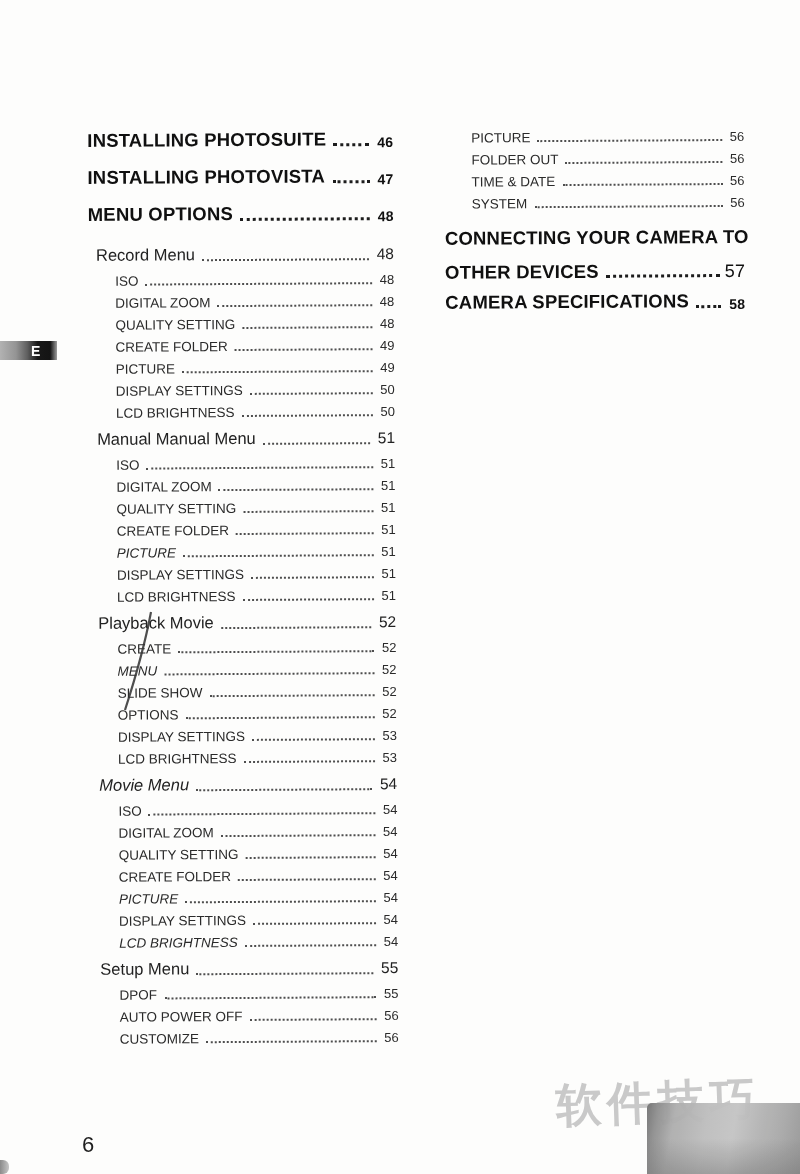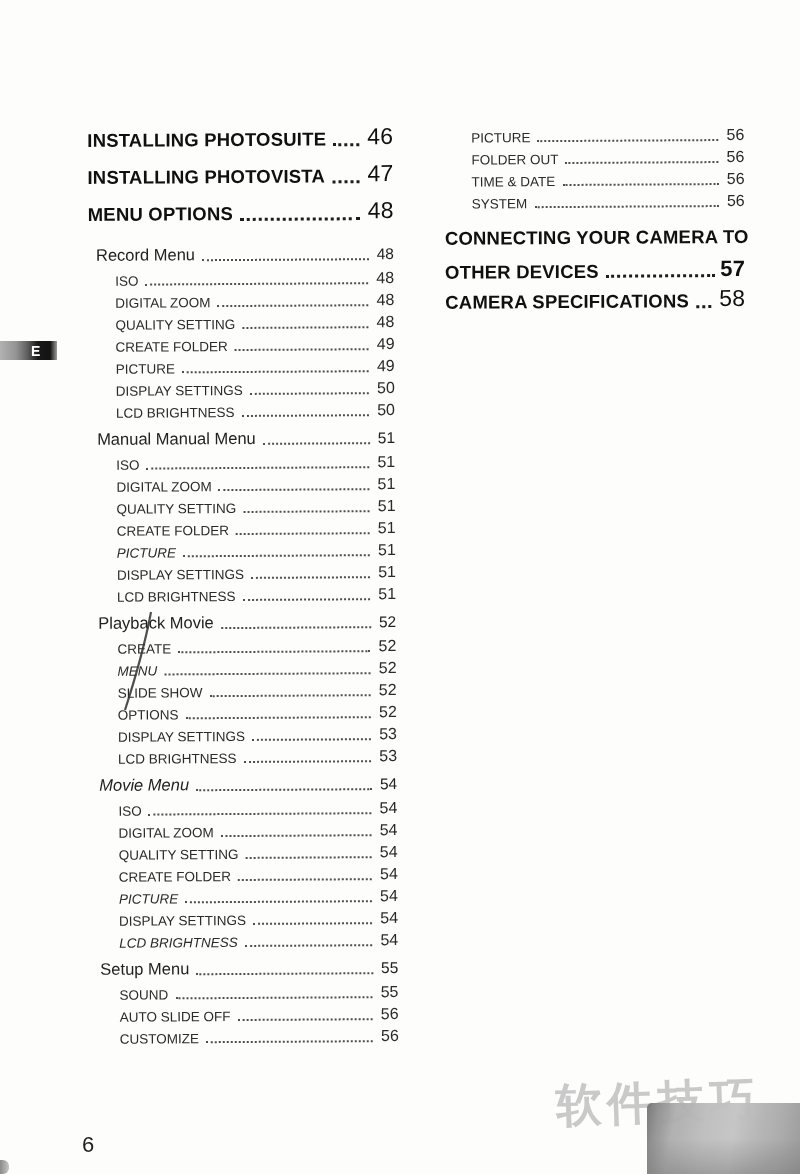--- a/index.html
+++ b/index.html
@@ -15,35 +15,35 @@
   .col-left{left:90px;width:306px;padding-top:18px;}
   .col-right{left:447px;width:300px;padding-top:14px;}
 
   .row{display:flex;align-items:flex-end;}
   .row .lbl{white-space:nowrap;}
   .row .pg{margin-left:3px;white-space:nowrap;}
   .leader{flex:1 1 auto;min-width:12px;border-bottom:2px dotted #4e4e4e;margin:0 5px 3px 7px;}
 
   .row.h1{height:22px;margin-bottom:15px;font-size:18.5px;font-weight:700;color:#101010;letter-spacing:.2px;}
   .row.h1 .leader{border-bottom:3px dotted #1d1d1d;margin-bottom:4px;}
-  .row.h1 .pg{font-size:23px;font-weight:400;}
+  .row.h1 .pg{font-size:14px;font-weight:700;}
 
   .row.menu{height:24px;margin:4px 0 2px;font-size:16.5px;color:#222;padding-left:8px;}
   .row.menu .pg{font-size:15.5px;}
 
   .row.sub{height:22px;font-size:13.5px;color:#2a2a2a;padding-left:27px;}
-  .row.sub .pg{font-size:16px;margin-top:44px;}
+  .row.sub .pg{font-size:13px;margin-top:44px;}
 
   .italic{font-style:italic;}
 
   .twolines{margin-top:12px;margin-bottom:6px;font-size:18.5px;font-weight:700;color:#101010;}
   .twolines .line1{line-height:30px;white-space:nowrap;letter-spacing:.2px;}
   .twolines .line2{display:flex;align-items:flex-end;height:30px;letter-spacing:.2px;}
   .twolines .leader{border-bottom:3px dotted #1d1d1d;margin-bottom:5px;}
-  .twolines .pg{font-size:22px;font-weight:700;}
+  .twolines .pg{font-size:18px;font-weight:400;}
   .col-right .row.h1.last{margin-top:8px;}
 
   
   .side-tab{
     position:absolute;left:0;top:341px;width:57px;height:19px;
     background:linear-gradient(90deg,#b2b2b2 0%,#949494 28%,#5f5f5f 48%,#181818 66%,#141414 88%,#9d9d9d 100%);
     display:flex;align-items:center;
   }
   .side-tab .tab-letter{
     color:#ffffff;font-weight:700;font-size:14px;line-height:1;
@@ -255,26 +255,26 @@
           <span class="lbl italic">LCD BRIGHTNESS</span>
           <span class="leader"></span>
           <span class="pg">54</span>
         </div>
         <div class="row menu">
           <span class="lbl">Setup Menu</span>
           <span class="leader"></span>
           <span class="pg">55</span>
         </div>
         <div class="row sub">
-          <span class="lbl">SOUND</span>
+          <span class="lbl">DPOF</span>
           <span class="leader"></span>
           <span class="pg">55</span>
         </div>
         <div class="row sub">
-          <span class="lbl">AUTO SLIDE OFF</span>
+          <span class="lbl">AUTO POWER OFF</span>
           <span class="leader"></span>
           <span class="pg">56</span>
         </div>
         <div class="row sub">
           <span class="lbl">CUSTOMIZE</span>
           <span class="leader"></span>
           <span class="pg">56</span>
         </div>
       </div>
     <div class="col col-right" id="toc-right">

